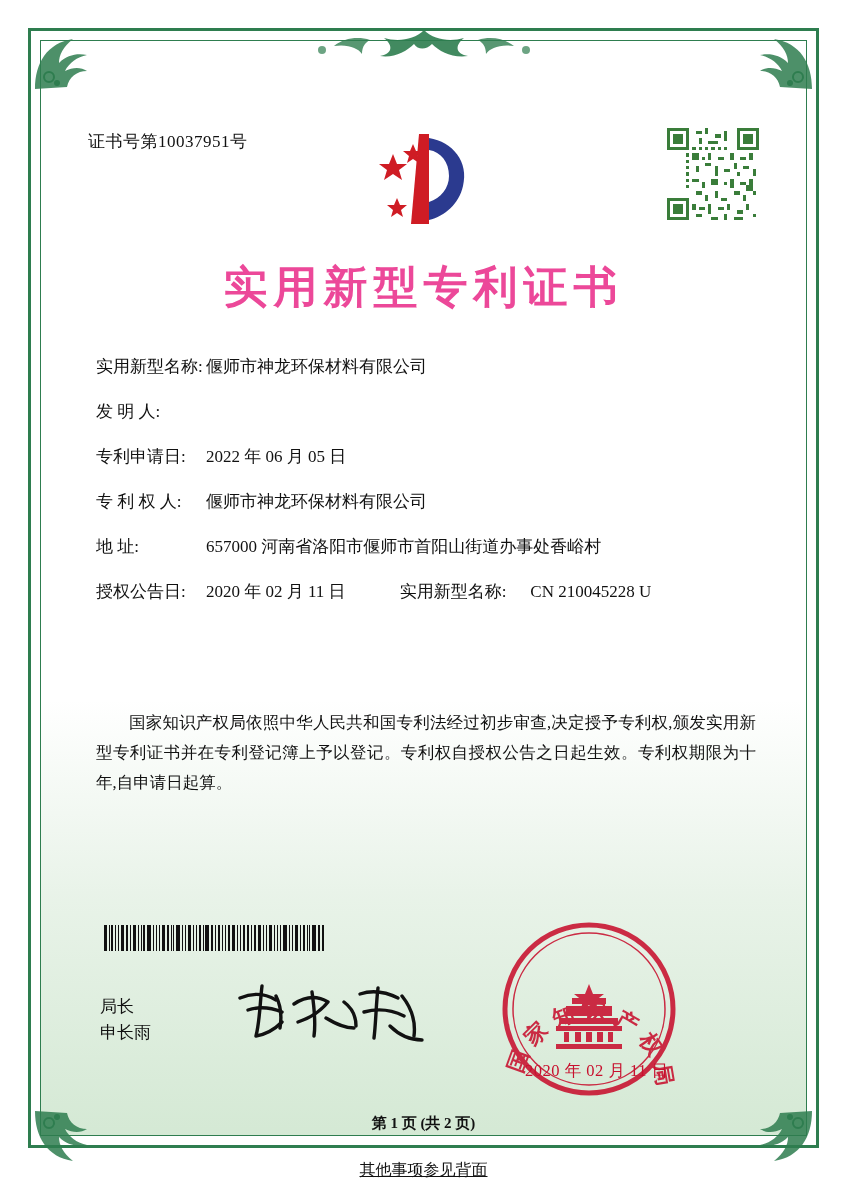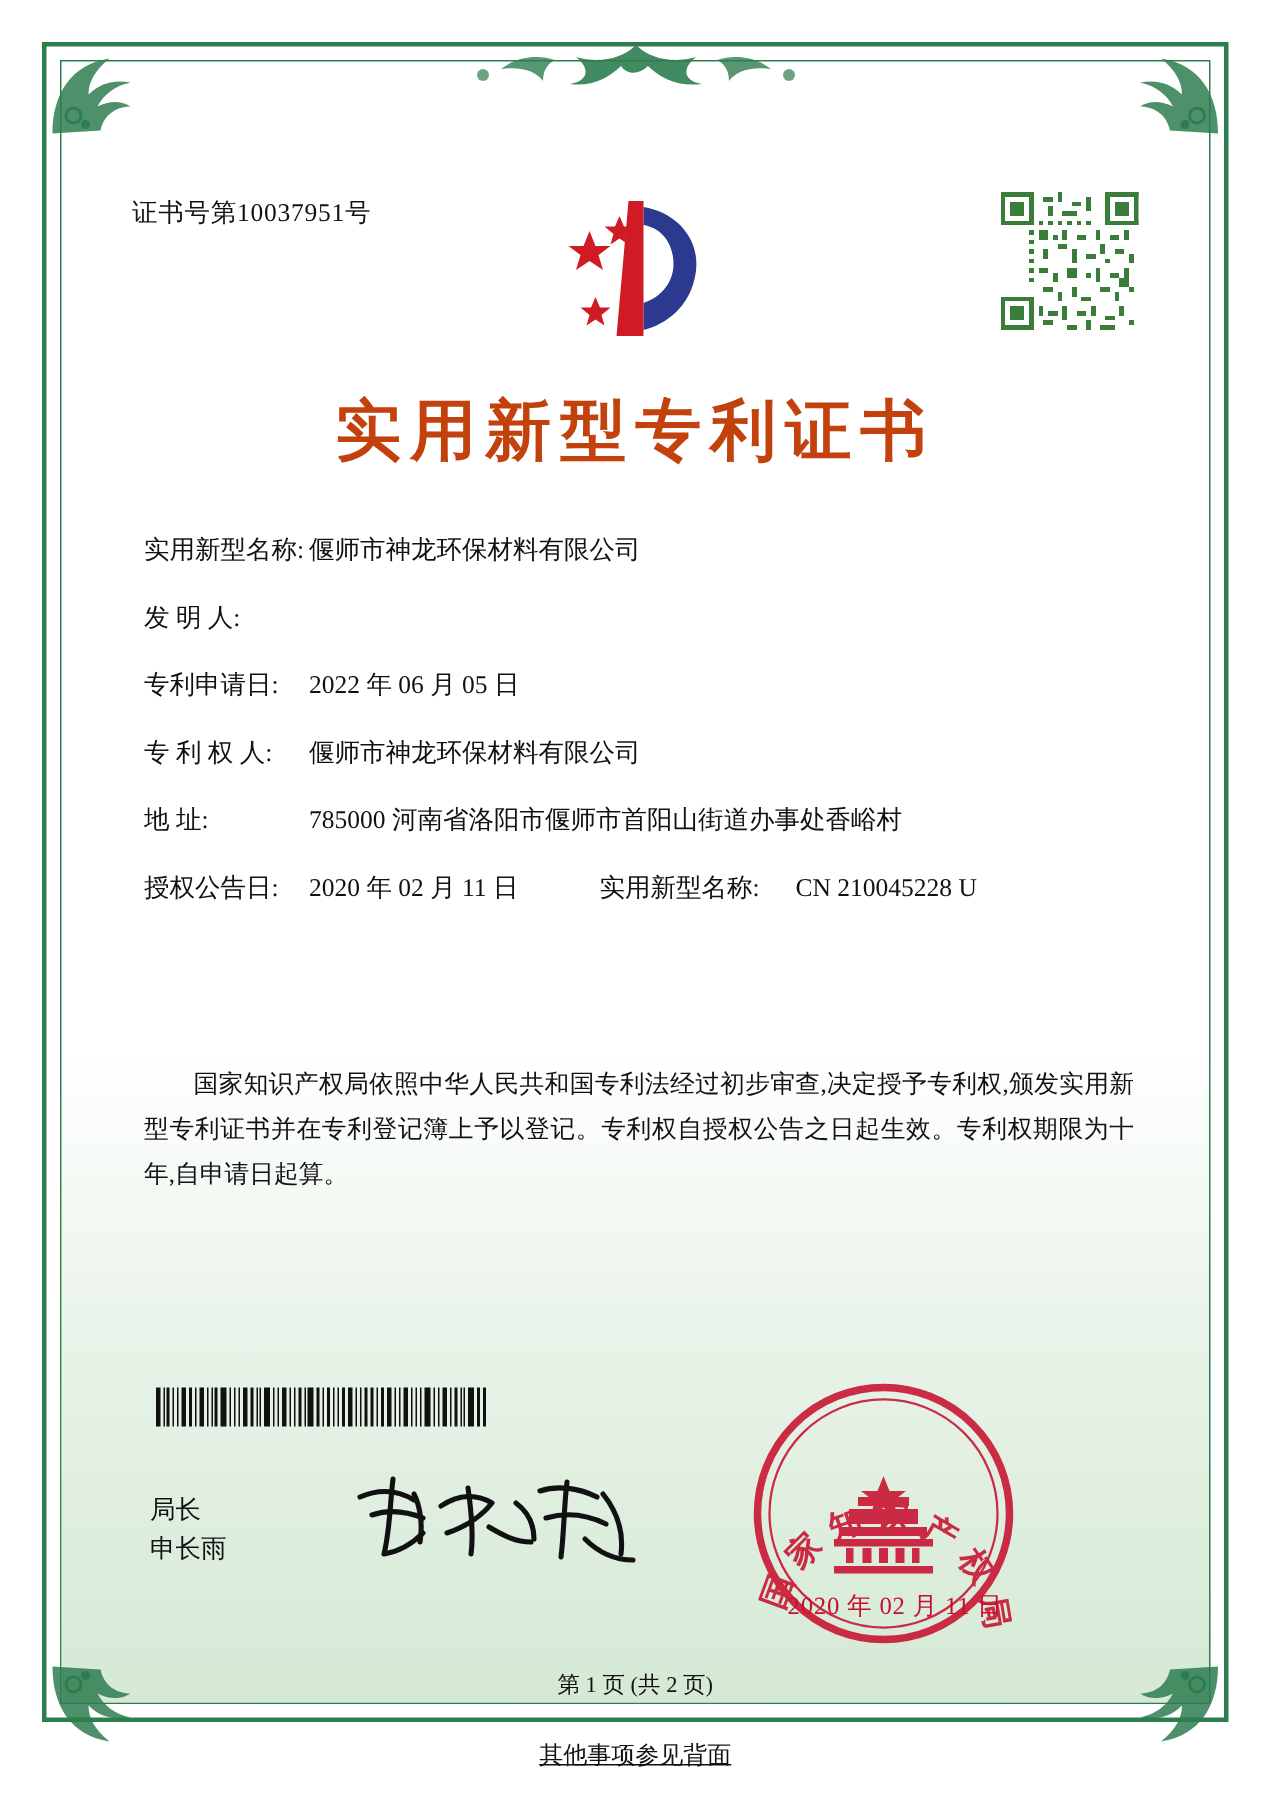--- a/index.html
+++ b/index.html
@@ -97,21 +97,21 @@
 
   
   .main-title {
     position: absolute;
     left: 0; right: 0;
     top: 258px;
     text-align: center;
     font-size: 44px;
     font-weight: bold;
     letter-spacing: 6px;
-    color: #c2410c;
+    color: #ec4899;
     font-family: "DejaVu Serif", "Liberation Serif", serif;
   }
 
   
   .fields {
     position: absolute;
     left: 96px;
     top: 358px;
     width: 660px;
     font-size: 17px;
@@ -216,20 +216,21 @@
   }
 
   
   .page-footer {
     position: absolute;
     left: 0; right: 0;
     top: 1114px;
     text-align: center;
     font-size: 15px;
     color: #111;
+    font-weight: bold;
   }
   .back-note {
     position: absolute;
     left: 0; right: 0;
     top: 1160px;
     text-align: center;
     font-size: 16px;
     color: #111;
     text-decoration: underline;
   }
@@ -399,21 +400,21 @@
     <div class="field-row">
       <span class="field-label">专利申请日:</span>
       <span class="field-value">2022 年 06 月 05 日</span>
     </div>
     <div class="field-row">
       <span class="field-label">专 利 权 人:</span>
       <span class="field-value">偃师市神龙环保材料有限公司</span>
     </div>
     <div class="field-row">
       <span class="field-label">地        址:</span>
-      <span class="field-value">785000 河南省洛阳市偃师市首阳山街道办事处香峪村</span>
+      <span class="field-value">657000 河南省洛阳市偃师市首阳山街道办事处香峪村</span>
     </div>
     <div class="field-row dual">
       <span class="field-label">授权公告日:</span>
       <span class="field-value">2020 年 02 月 11 日</span>
       <span class="field-label2">实用新型名称:</span>
       <span class="field-value2">CN 210045228 U</span>
     </div>
   </div>
 
   <div class="paragraphs">

